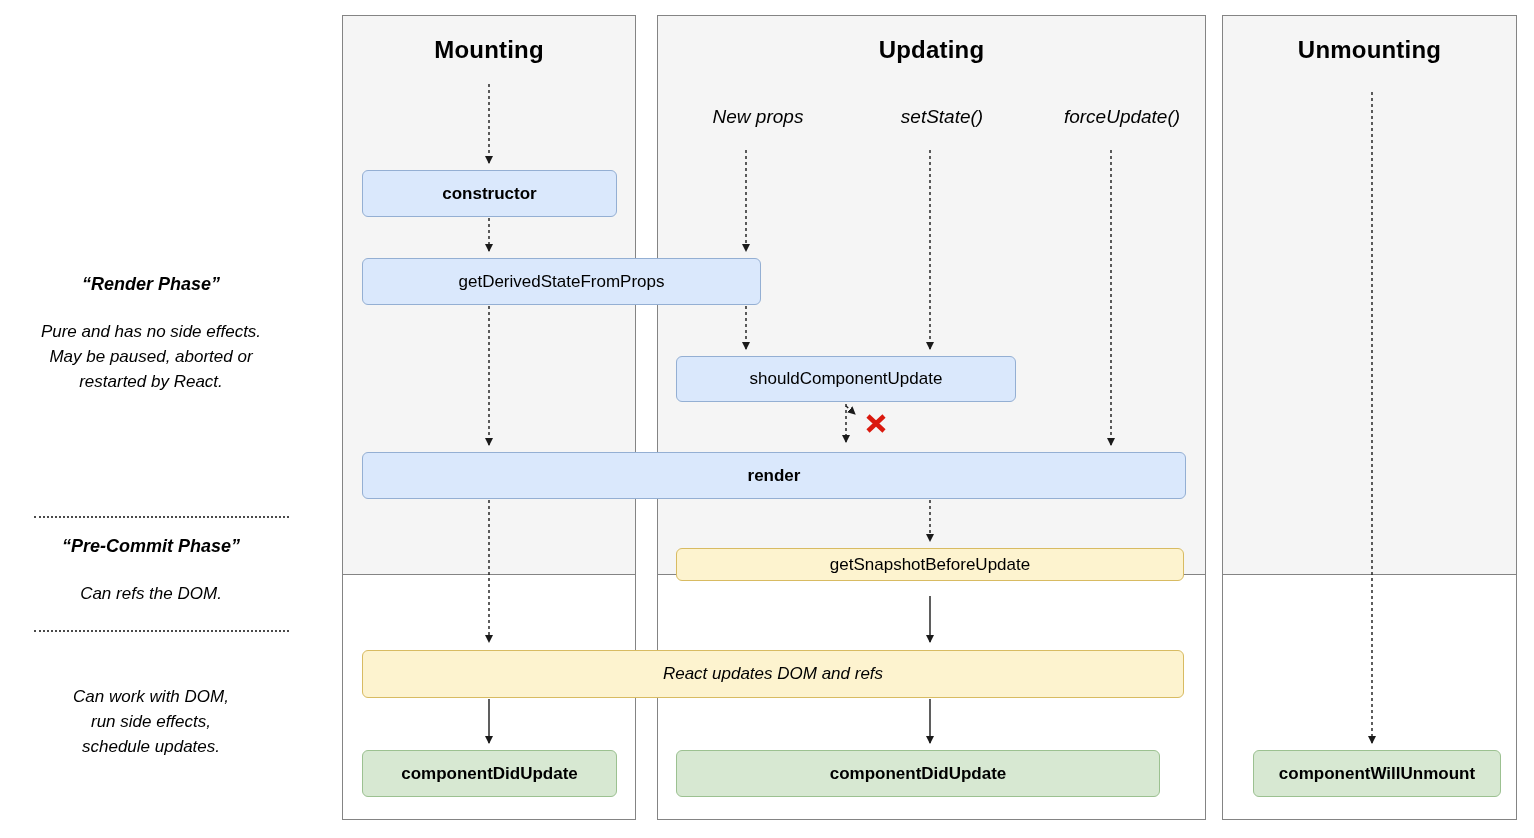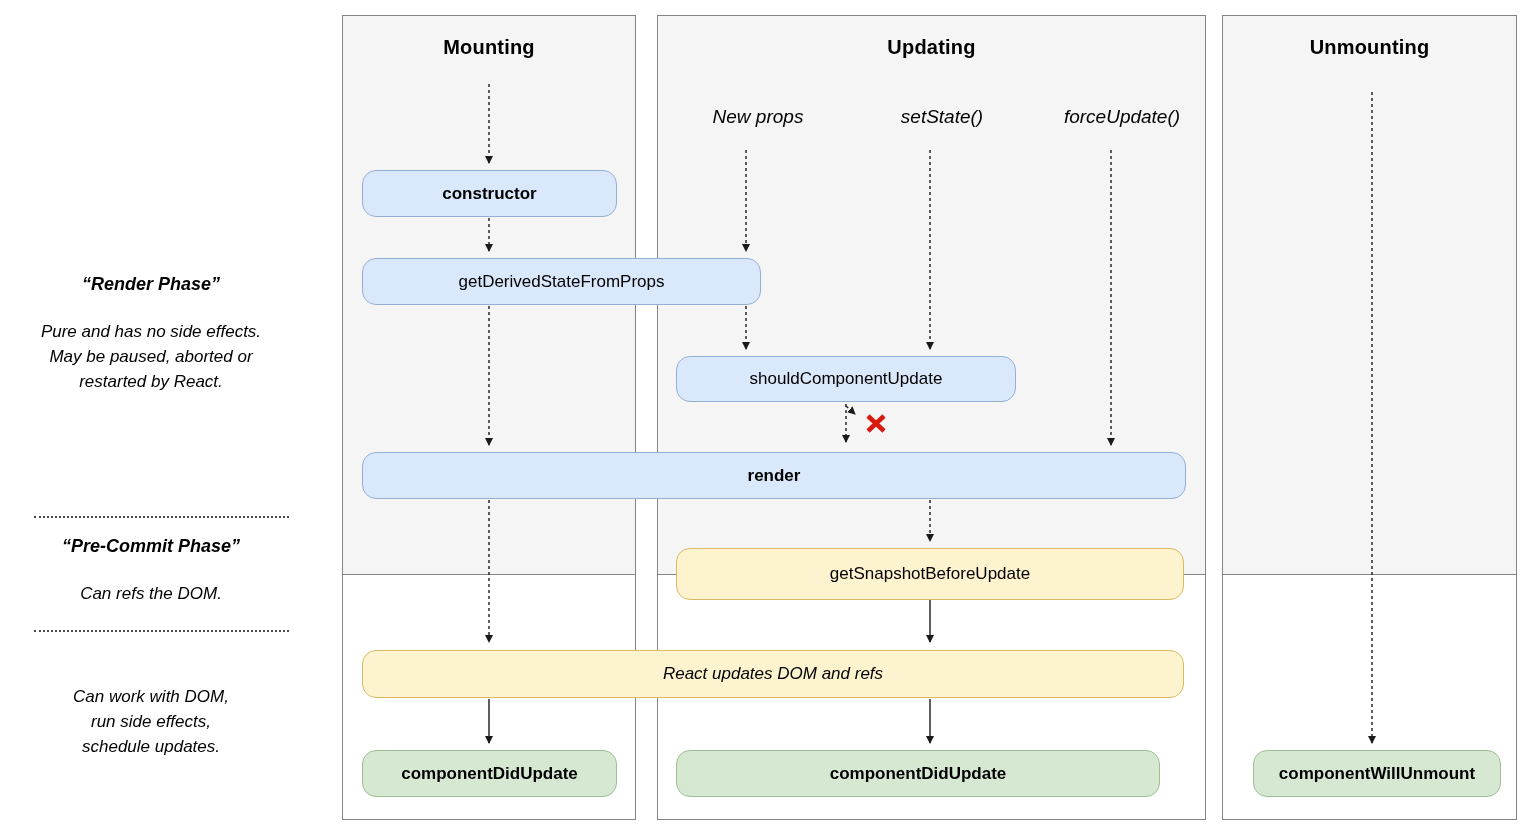--- a/index.html
+++ b/index.html
@@ -19,30 +19,30 @@
   .col{
     position:absolute;top:15px;height:805px;box-sizing:border-box;
     border:1.5px solid var(--col-border);background:#fff;
   }
   .col-gray{
     position:absolute;top:0;left:0;right:0;height:558px;
     background:var(--col-bg);border-bottom:1.5px solid var(--col-border);
   }
   .col-title{
     position:absolute;top:20px;left:0;width:100%;text-align:center;
-    font-size:20px;font-weight:bold;letter-spacing:.2px;
+    font-size:24px;font-weight:bold;letter-spacing:.2px;
   }
   
   .trigger{
     position:absolute;transform:translate(-50%,-50%);
     font-style:italic;font-size:19px;white-space:nowrap;z-index:3;margin-left:12px;
   }
   
   .node{
-    position:absolute;box-sizing:border-box;border-radius:14px;z-index:3;
+    position:absolute;box-sizing:border-box;border-radius:6px;z-index:3;
     display:flex;align-items:center;justify-content:center;
     font-size:17px;
   }
   .node.blue{background:var(--blue-fill);border:1px solid var(--blue-border);}
   .node.yellow{background:var(--yellow-fill);border:1px solid var(--yellow-border);}
   .node.green{background:var(--green-fill);border:1px solid var(--green-border);}
   .bold{font-weight:bold;}
   .italic{font-style:italic;}
   
   .phase{
@@ -119,17 +119,17 @@
   <path class="dashed" d="M1372 92 L1372 743" marker-end="url(#ah)"></path>
   <path class="solid" d="M930 596 L930 642" marker-end="url(#ah)"></path>
   <path class="solid" d="M489 699 L489 743" marker-end="url(#ah)"></path>
   <path class="solid" d="M930 699 L930 743" marker-end="url(#ah)"></path>
 </svg>
 
 <div class="node blue bold" style="left:362px;top:170px;width:255px;height:47px">constructor</div>
 <div class="node blue" style="left:362px;top:258px;width:399px;height:47px">getDerivedStateFromProps</div>
 <div class="node blue" style="left:676px;top:356px;width:340px;height:46px">shouldComponentUpdate</div>
 <div class="node blue bold" style="left:362px;top:452px;width:824px;height:47px">render</div>
-<div class="node yellow" style="left:676px;top:548px;width:508px;height:52px">getSnapshotBeforeUpdate</div>
+<div class="node yellow" style="left:676px;top:548px;width:508px;height:33px">getSnapshotBeforeUpdate</div>
 <div class="node yellow italic" style="left:362px;top:650px;width:822px;height:48px">React updates DOM and refs</div>
 <div class="node green bold" style="left:362px;top:750px;width:255px;height:47px">componentDidUpdate</div>
 <div class="node green bold" style="left:676px;top:750px;width:484px;height:47px">componentDidUpdate</div>
 <div class="node green bold" style="left:1253px;top:750px;width:248px;height:47px">componentWillUnmount</div>
 
 </body></html>

